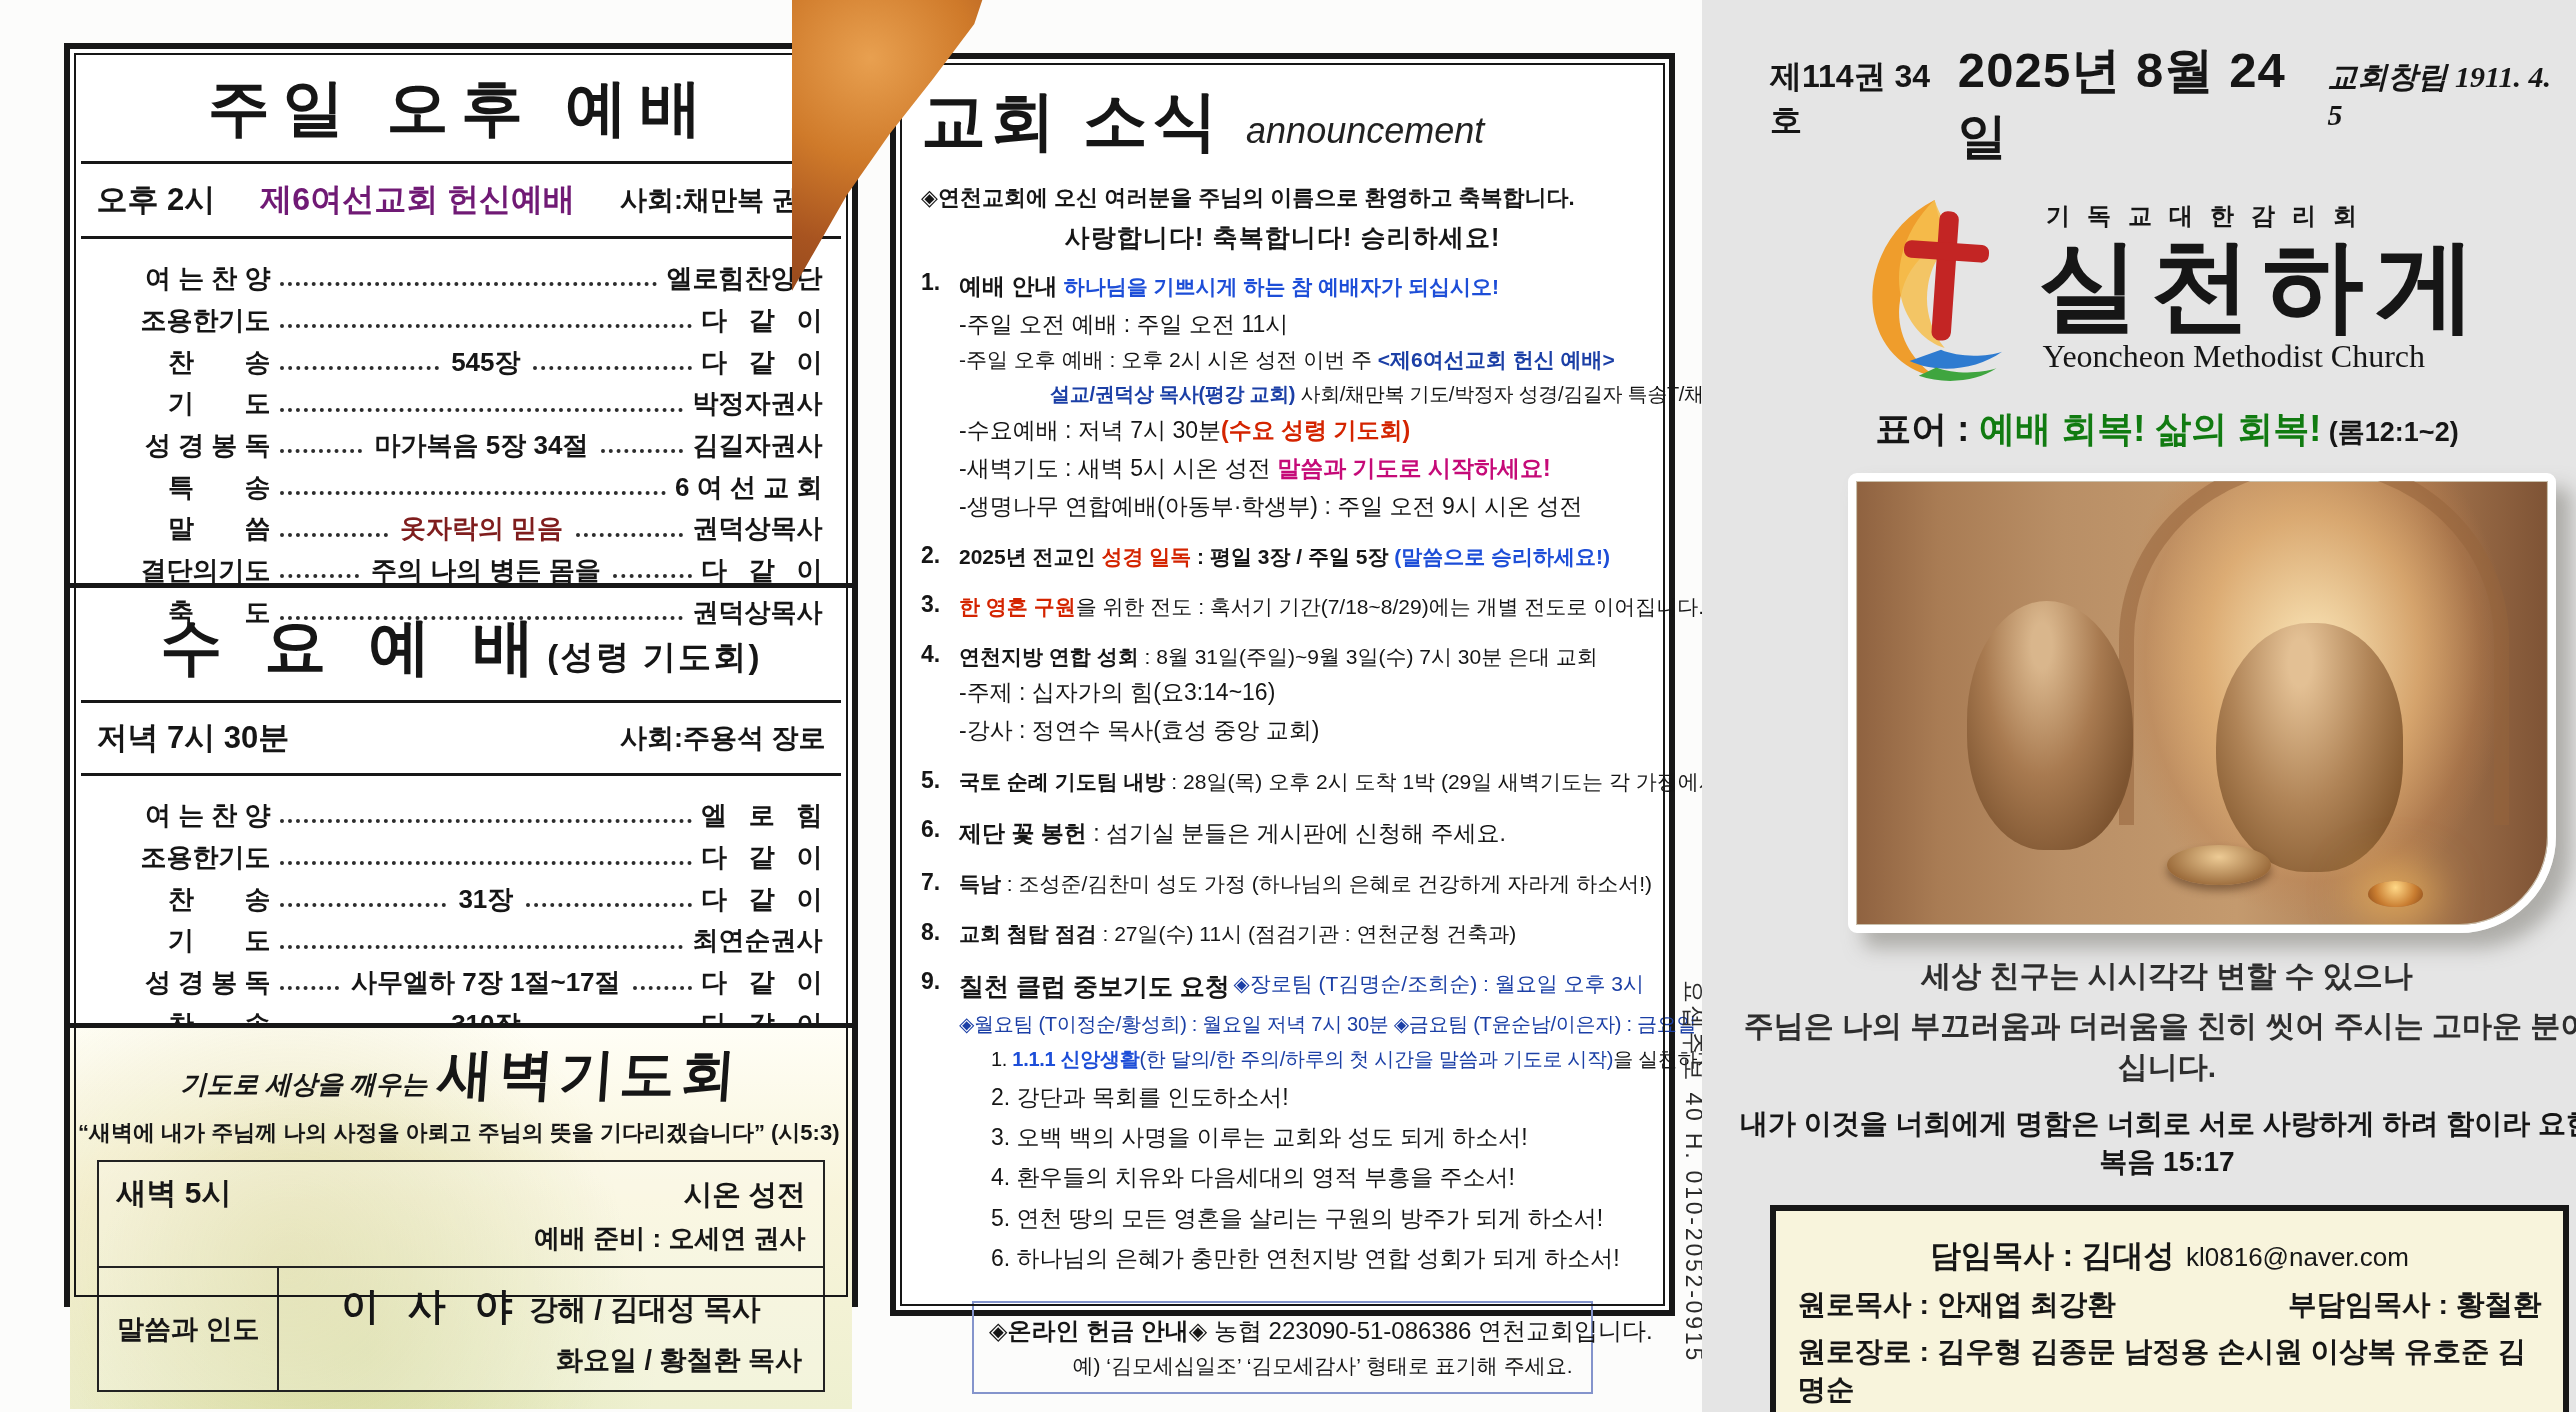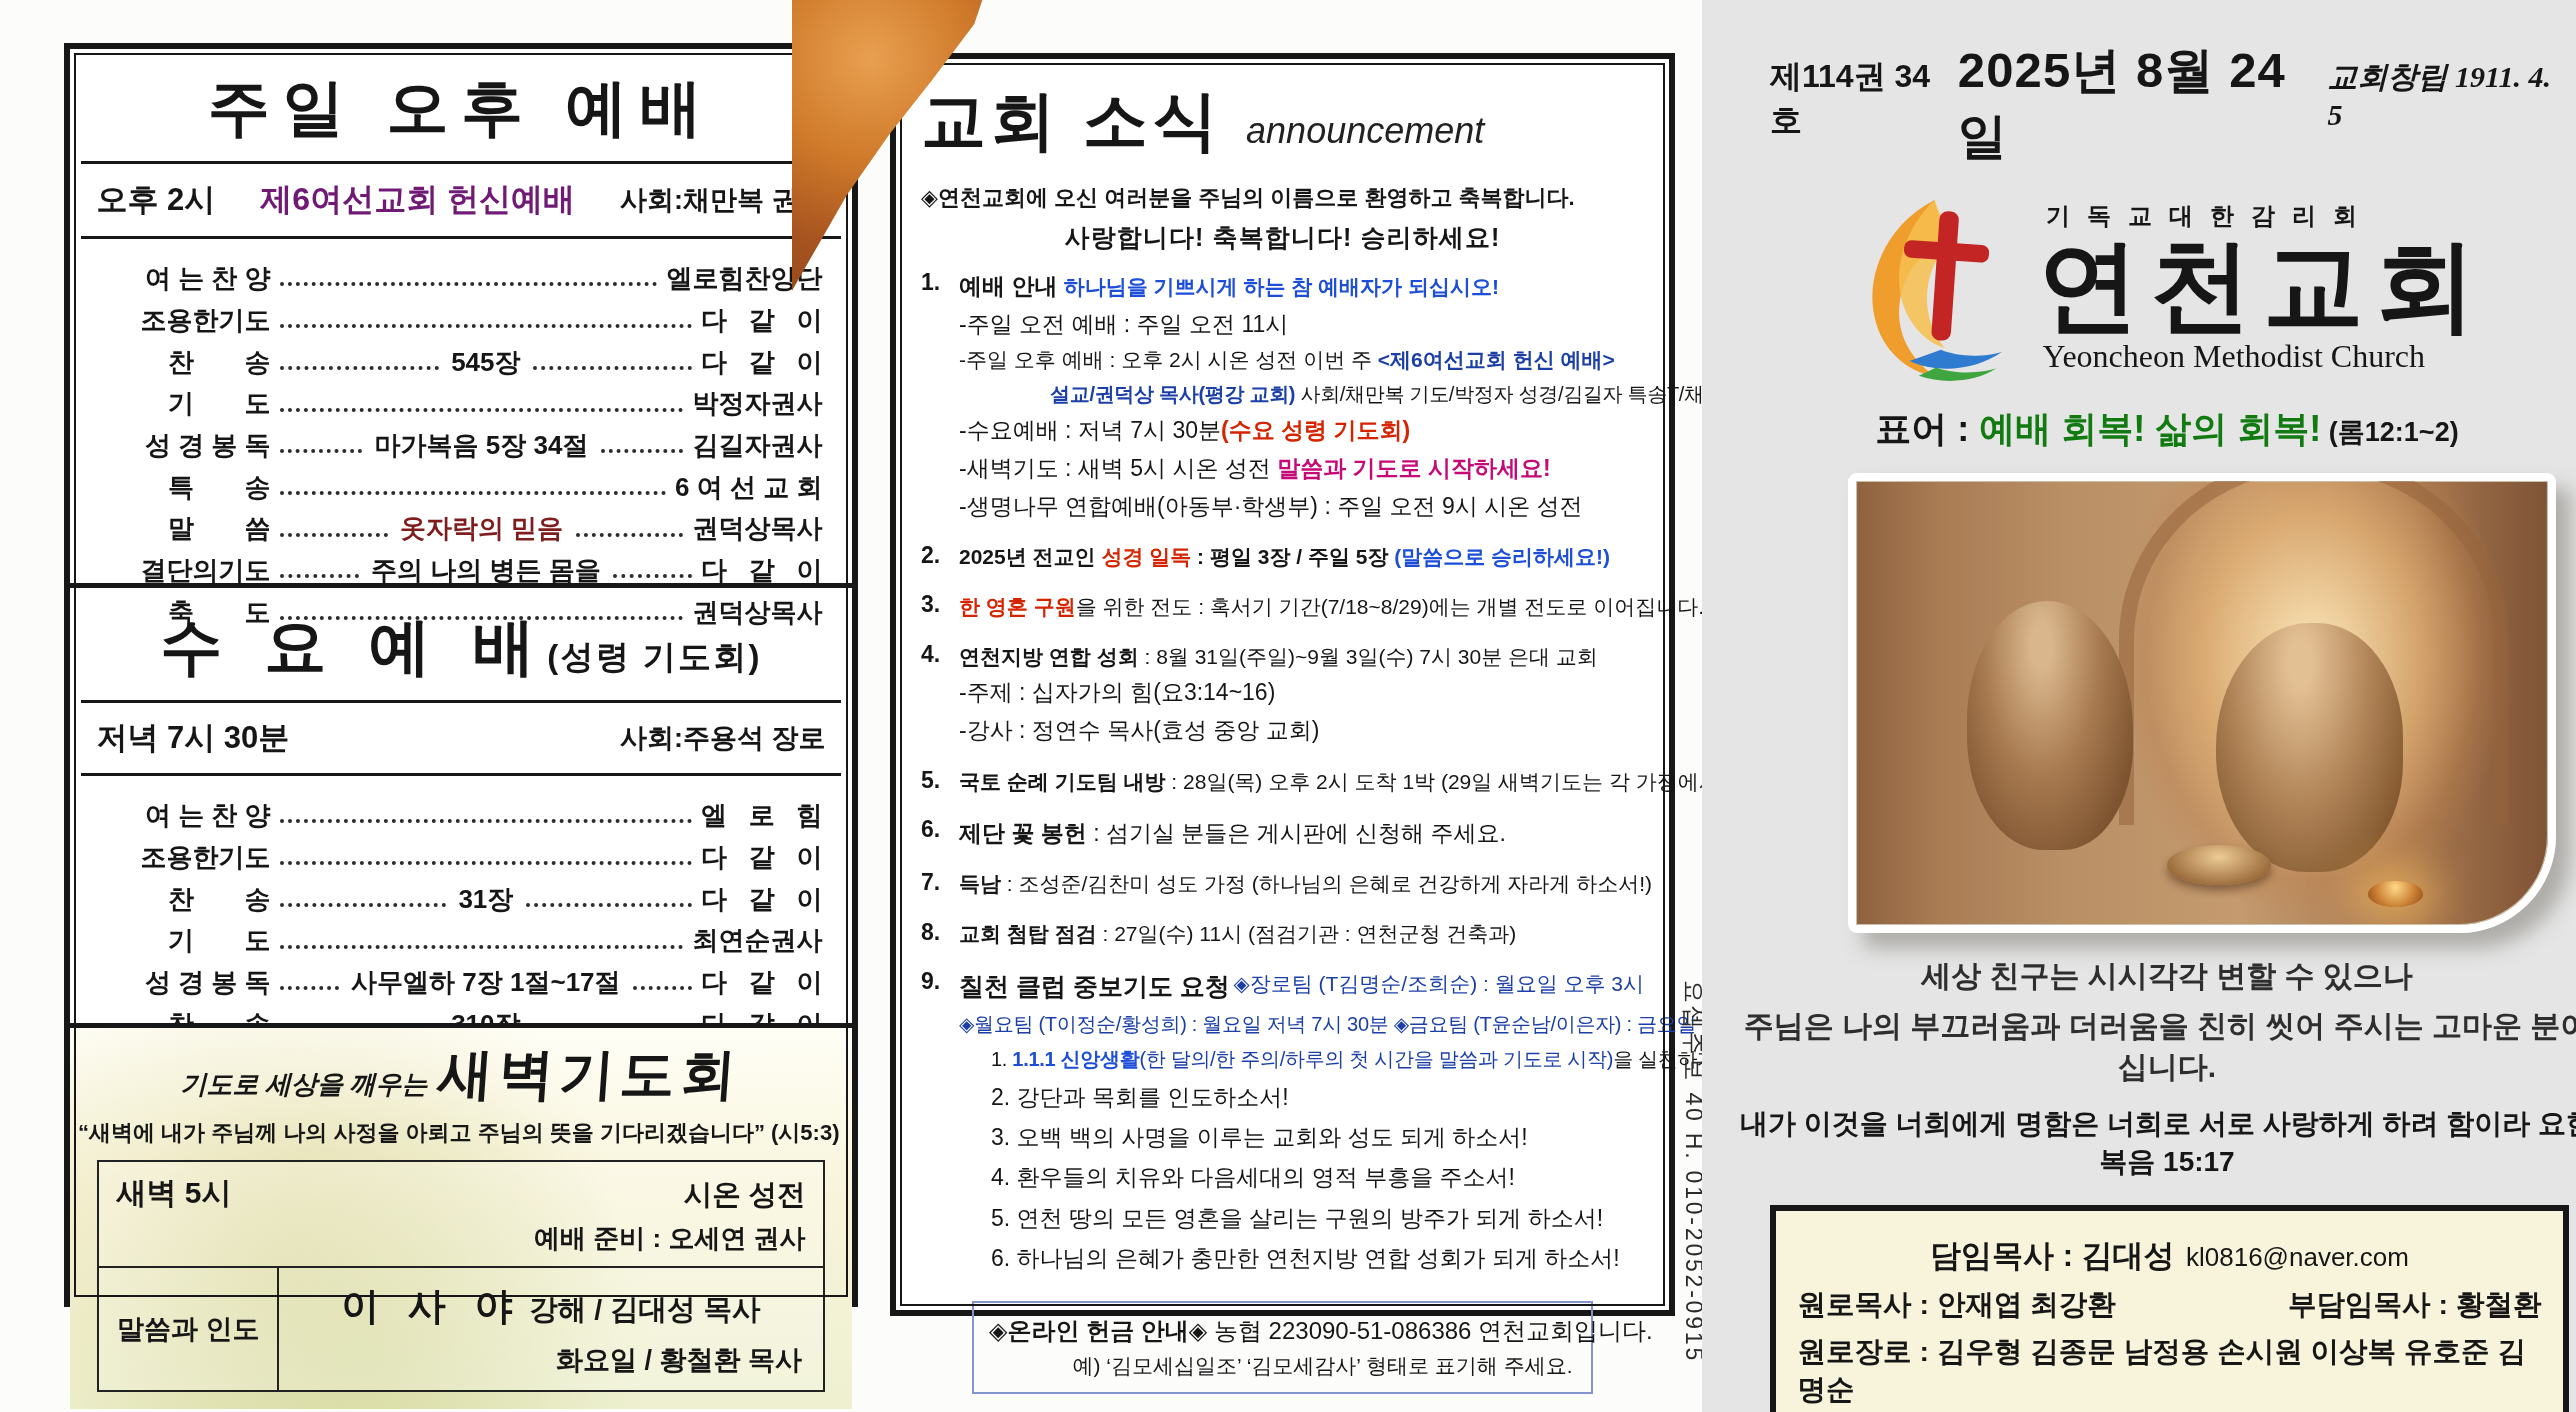--- a/index.html
+++ b/index.html
@@ -435,21 +435,21 @@
       <svg class="logo-art" viewBox="0 0 200 212" xmlns="http://www.w3.org/2000/svg">
         <path d="M93 12 C 42 38 18 92 28 138 C 36 176 64 198 96 204 C 68 186 52 158 55 126 C 58 92 79 66 108 56 C 100 40 96 26 93 12 Z" fill="#ef9d2c"></path>
         <path d="M93 12 C 60 44 48 86 58 122 C 66 148 84 166 104 172 C 88 152 82 128 86 104 C 90 80 102 64 116 55 C 106 41 98 27 93 12 Z" fill="#f6bf4f" opacity="0.85"></path>
         <rect x="94" y="24" width="21" height="140" rx="9" fill="#c32524" transform="rotate(4 104 94)"></rect>
         <rect x="60" y="58" width="92" height="19" rx="8" fill="#c32524" transform="rotate(4 106 67)"></rect>
         <path d="M66 186 C 96 200 138 196 166 176 C 148 182 118 182 100 174 Z" fill="#2e7bd0"></path>
         <path d="M76 202 C 104 212 140 208 160 194 C 142 200 112 200 95 193 Z" fill="#3fa53f"></path>
       </svg>
       <div class="logo-text">
         <div class="logo-denom">기독교대한감리회</div>
-        <div class="logo-church">연천교회</div>
+        <div class="logo-church">실천하게</div>
         <div class="logo-eng">Yeoncheon Methodist Church</div>
       </div>
     </div>
 
     <div class="rp-motto">
       <span>표어 : </span><span class="mgreen">예배 회복! 삶의 회복!</span><span class="mref"> (롬12:1~2)</span>
     </div>
 
     <div class="rp-pic">
       <div class="arch"></div>

